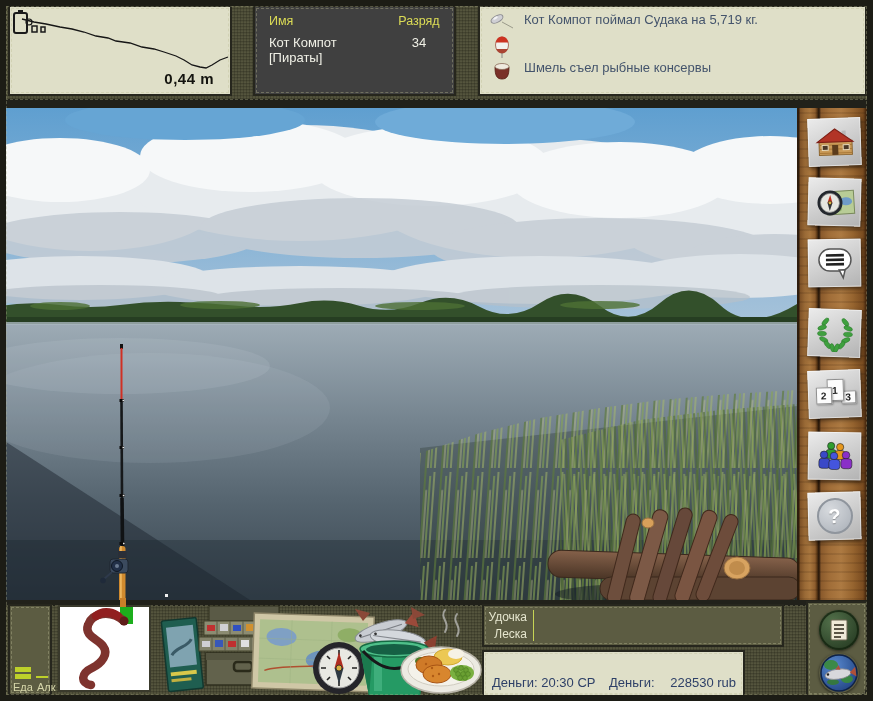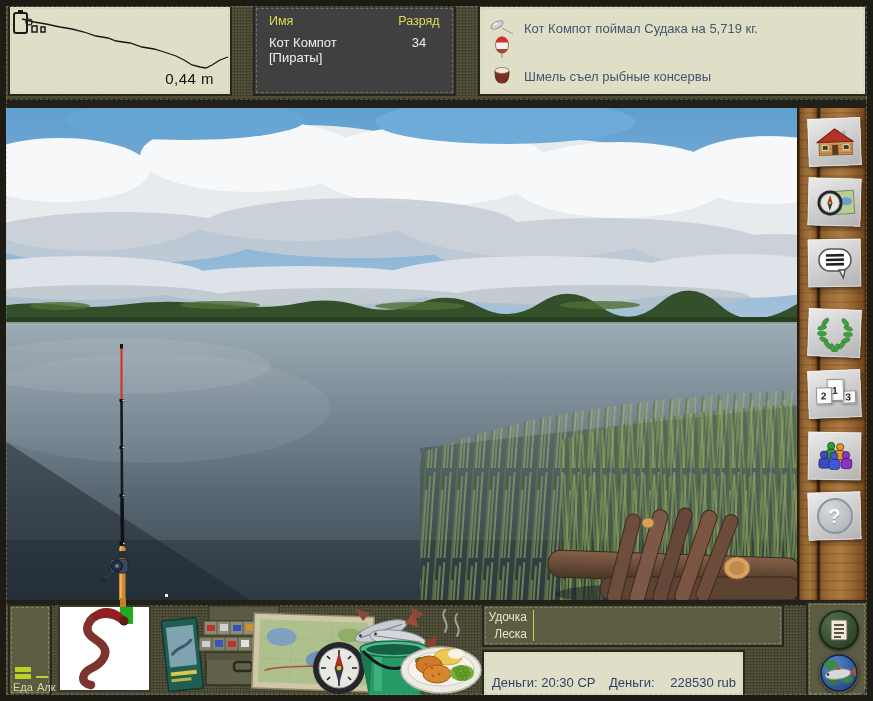--- a/index.html
+++ b/index.html
@@ -26,34 +26,34 @@
 
   .panel{position:absolute;border:2px solid #26261d;box-sizing:border-box;z-index:2;}
   .panel::after{content:"";position:absolute;inset:1px;border:1px dashed rgba(190,190,150,.38);pointer-events:none;}
   .beige{background:#dfdfc8;}
   .olive{background:#404040;}
   .darkolive{background:#5c5c42;}
 
   
   #sounder{left:8px;top:5px;width:224px;height:91px;}
   #sounder svg{position:absolute;left:2px;top:2px;}
-  #depth-text{position:absolute;right:16px;bottom:7px;font-size:15px;font-weight:normal;color:#14140f;letter-spacing:.5px;}
+  #depth-text{position:absolute;right:16px;bottom:7px;font-size:15px;font-weight:bold;color:#14140f;letter-spacing:.5px;}
   #battery{position:absolute;left:6px;bottom:5px;}
 
   
   #players{left:253px;top:5px;width:203px;height:91px;padding:7px 0 0 14px;}
   .trow{display:flex;font-size:13px;line-height:15px;}
   .trow .c-name{flex:1;}
   .trow .c-rank{width:70px;text-align:center;flex:none;}
   .thead{color:#dcdc55;margin-bottom:6px;font-size:12.5px;}
   .tbody{color:#f0f0e6;margin-bottom:1px;}
 
   
   #eventlog{left:478px;top:5px;width:389px;height:91px;padding-top:5px;}
-  .log-row{display:flex;align-items:flex-end;height:24px;}
+  .log-row{display:flex;align-items:flex-start;height:24px;}
   .log-ico{width:44px;display:flex;justify-content:center;flex:none;}
   .log-text{font-size:13px;color:#44546c;}
 
   
   #scene{position:absolute;left:0;top:108px;width:797px;height:492px;z-index:1;}
 
   
   #sidebar{position:absolute;left:797px;top:108px;width:76px;height:492px;z-index:2;
     background-image:
       repeating-linear-gradient(0deg, rgba(40,20,5,.12) 0 2px, transparent 2px 9px),

